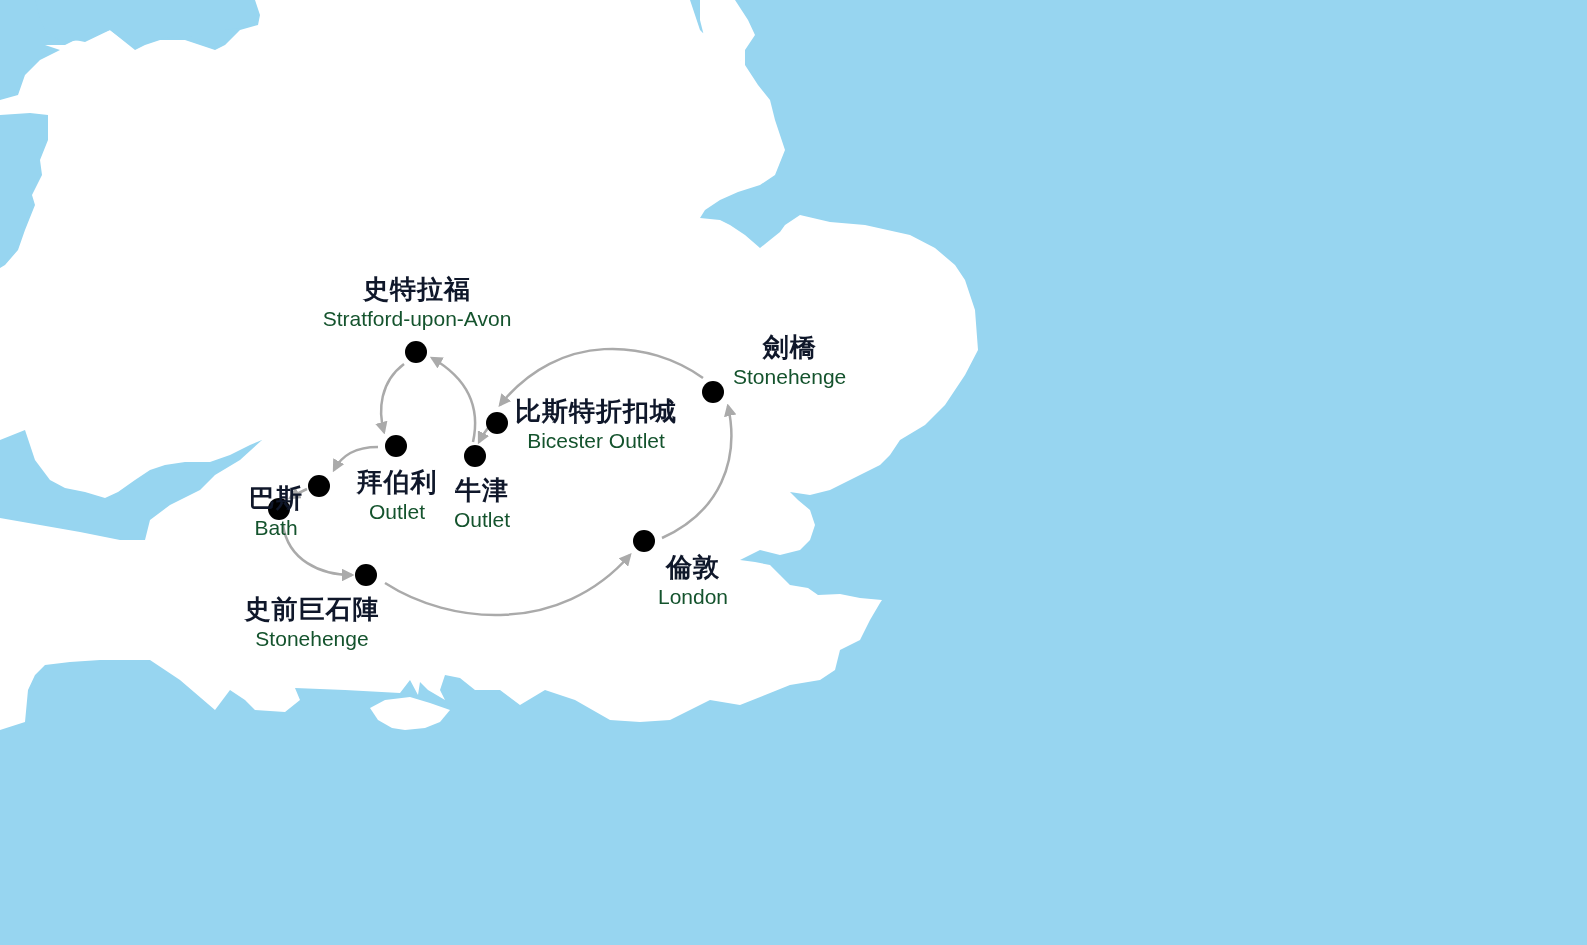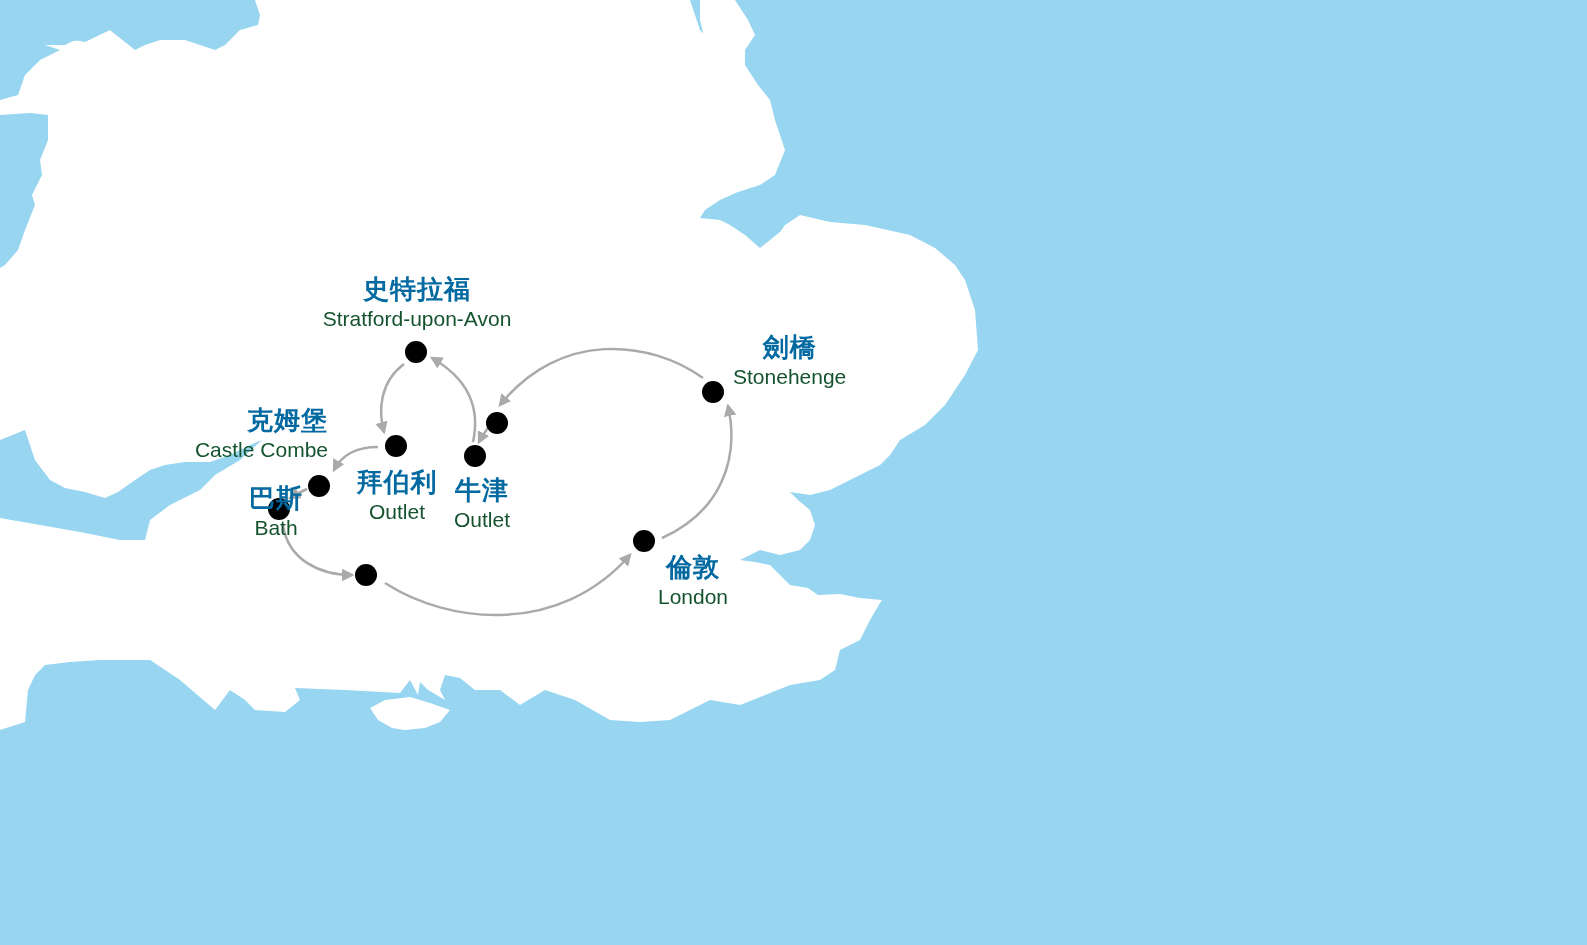--- a/index.html
+++ b/index.html
@@ -27,21 +27,21 @@
       text-align: center;
       color: #404040;
       white-space: nowrap;
       line-height: 1;
     }
     .label .zh {
       display: block;
       font-weight: bold;
       font-size: 26px;
       letter-spacing: 1px;
-      color: #0369a1;
+      color: #0f172a;
     }
     .label .en {
       display: block;
       font-size: 21px;
       margin-top: 6px;
       color: #14532d;
       font-family: "Liberation Sans", "DejaVu Sans", sans-serif;
     }
     .label.left { text-align: center; }
     .label.right { text-align: right; }
@@ -102,39 +102,43 @@
   <div class="label" style="left:306px; top:276px; width:222px;">
     <span class="zh">史特拉福</span>
     <span class="en">Stratford-upon-Avon</span>
   </div>
 
   <div class="label left" style="left:733px; top:334px;">
     <span class="zh">劍橋</span>
     <span class="en">Stonehenge</span>
   </div>
 
+  <div class="label left" style="left:515px; top:398px;">
+    <span class="zh">比斯特折扣城</span>
+    <span class="en">Bicester Outlet</span>
+  </div>
 
   <div class="label" style="left:442px; top:477px; width:80px;">
     <span class="zh">牛津</span>
     <span class="en">Outlet</span>
   </div>
 
-  <div class="label right" style="left:172px; top:407px; width:156px;">
-    <span class="zh" style="text-align:right;">克姆堡</span>
-    <span class="en">Castle Combe</span>
-  </div>
 
   <div class="label" style="left:352px; top:469px; width:90px;">
     <span class="zh">拜伯利</span>
     <span class="en">Outlet</span>
   </div>
 
   <div class="label" style="left:195px; top:485px; width:66px;margin-left:48px;">
     <span class="zh">巴斯</span>
     <span class="en">Bath</span>
   </div>
 
+  <div class="label" style="left:232px; top:596px; width:160px;">
+    <span class="zh">史前巨石陣</span>
+    <span class="en">Stonehenge</span>
+  </div>
 
   <div class="label" style="left:648px; top:554px; width:90px;">
     <span class="zh">倫敦</span>
     <span class="en">London</span>
   </div>
 </div>
 
 </body></html>

